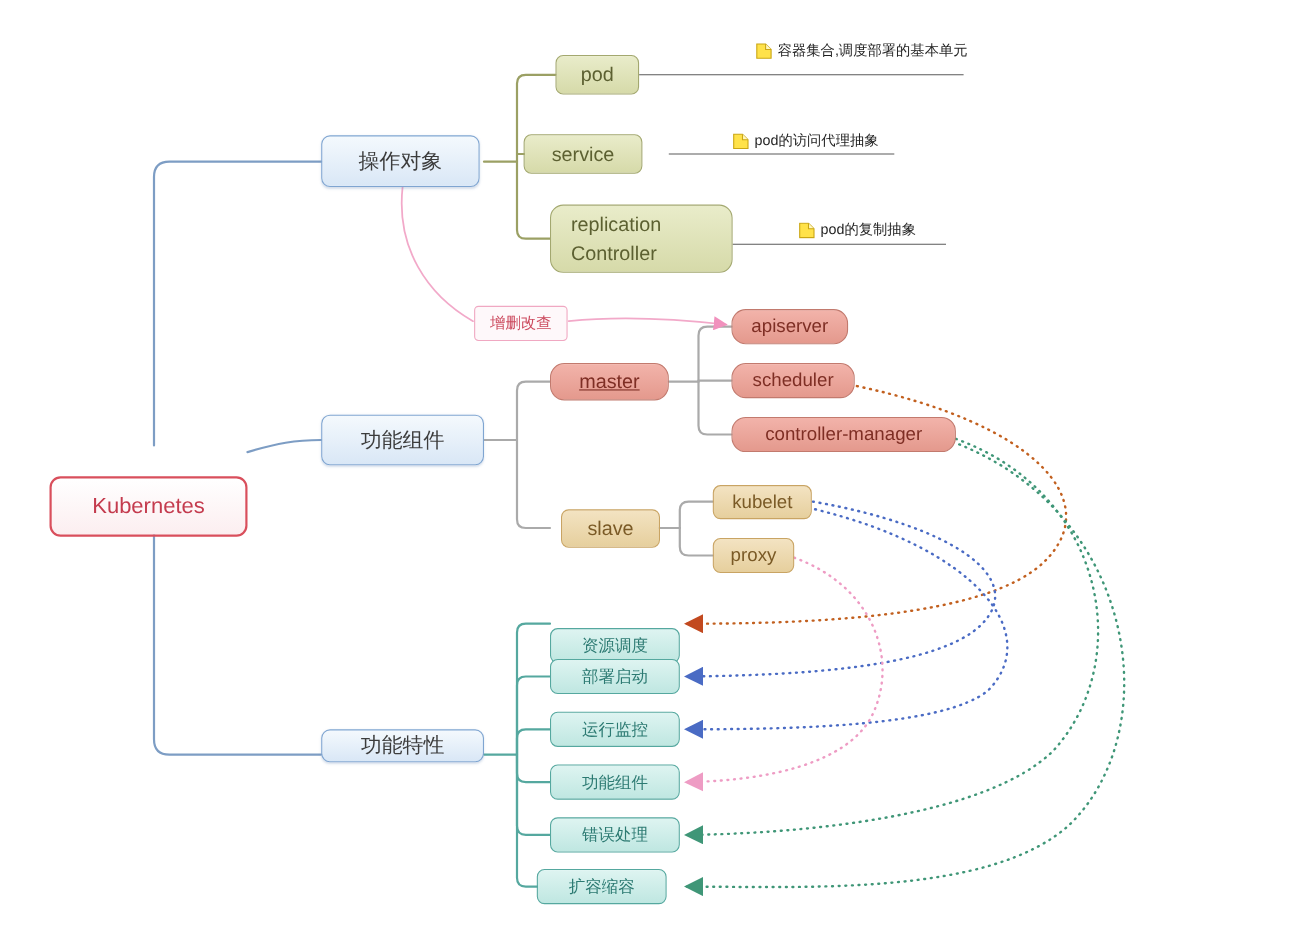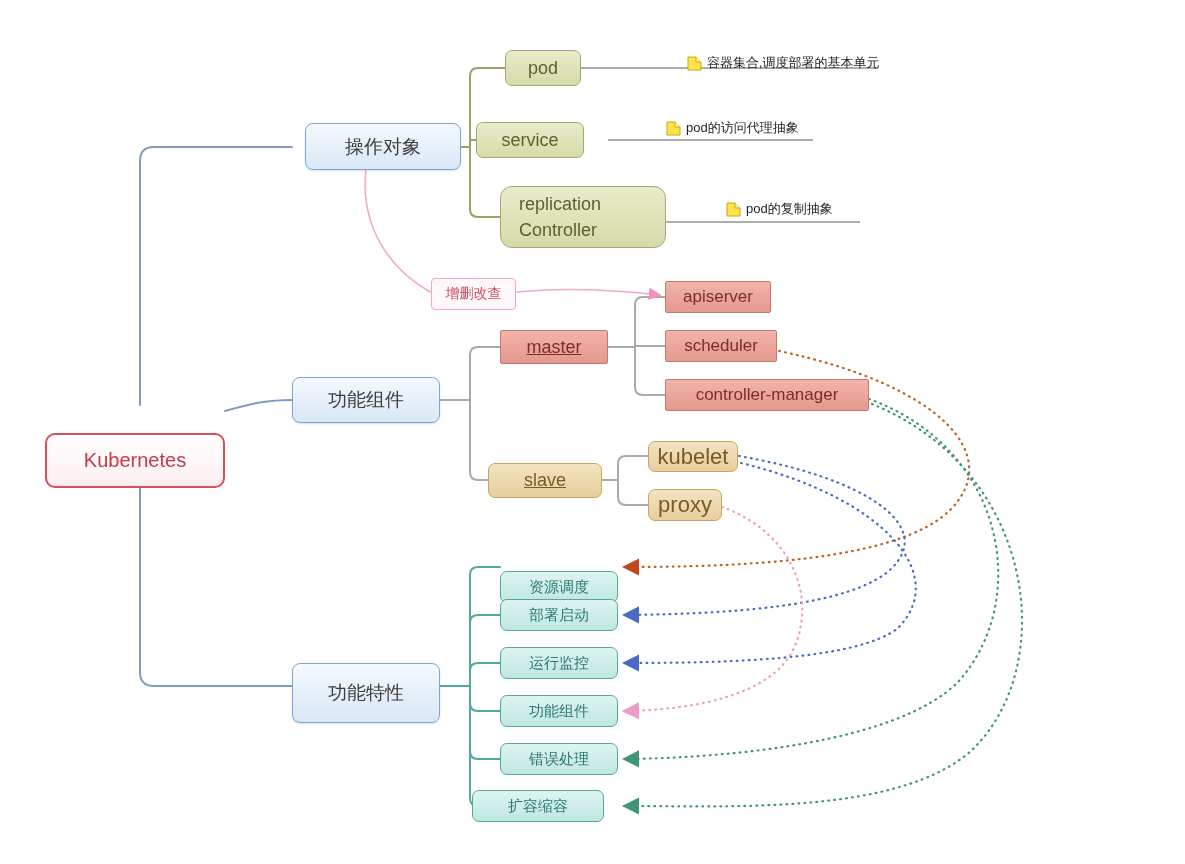--- a/index.html
+++ b/index.html
@@ -8,26 +8,26 @@
   svg.links{position:absolute;left:0;top:0;z-index:0;}
   .node{position:absolute;z-index:2;box-sizing:border-box;display:flex;align-items:center;
         justify-content:center;white-space:nowrap;cursor:default;}
   .root{border:2px solid #d94f5c;border-radius:10px;
         background:linear-gradient(180deg,#ffffff,#fceef0);color:#c43b4e;font-size:20px;}
   .blue{border:1px solid #7fa5d1;border-radius:8px;
         background:linear-gradient(180deg,#f4f9fd,#d9e7f6);color:#3c3c3c;font-size:19px;
         box-shadow:0 1px 2px rgba(120,150,190,.3);}
   .olive{border:1px solid #a3a86f;border-radius:7px;
         background:linear-gradient(180deg,#e9ecca,#d6daa9);color:#5c6031;font-size:18px;}
-  .salmon{border:1px solid #c27a6e;border-radius:2px;
+  .salmon{border:1px solid #c27a6e;border-radius:13px;
         background:linear-gradient(180deg,#f2b3aa,#e4998d);color:#7e2e24;font-size:18px;}
   .salmon.small{font-size:17px;}
   .tan{border:1px solid #c9a463;border-radius:7px;
         background:linear-gradient(180deg,#f3e3c2,#e6cf9d);color:#7a5a26;font-size:18px;}
-  .tan.small{font-size:22px;}
+  .tan.small{font-size:17px;}
   .teal{border:1px solid #55a89f;border-radius:7px;
         background:linear-gradient(180deg,#def4f1,#bfe7e1);color:#2c7a72;font-size:15px;}
   .crud{border:1px solid #f0a8c2;border-radius:4px;background:#fef8fa;color:#cc4a5e;font-size:14px;}
   .multiline{white-space:normal;justify-content:flex-start;text-align:left;
         padding:6px 18px;line-height:1.45;border-radius:12px;}
   .note{position:absolute;z-index:2;display:flex;align-items:center;gap:5px;
         font-size:13px;color:#1f1f1f;white-space:nowrap;}
   .note svg{flex:0 0 auto;}
 </style>
 </head>
@@ -106,29 +106,29 @@
       <path stroke="#4a6bc4" d="M 739 456 C 865 478 935 525 892 568 C 852 607 728 614 624 615" marker-end="url(#ar-bl)"></path>
       <path stroke="#4a6bc4" d="M 741 463 C 885 498 950 575 898 628 C 858 660 728 663 624 663" marker-end="url(#ar-bl)"></path>
       <path stroke="#ee9cc4" d="M 722 507 C 792 532 818 598 793 650 C 770 696 692 710 624 711" marker-end="url(#ar-pk)"></path>
       <path stroke="#3f9677" d="M 869 399 C 1005 448 1032 600 958 682 C 898 742 732 758 624 759" marker-end="url(#ar-gr)"></path>
       <path stroke="#3f9677" d="M 872 404 C 1035 470 1060 665 972 750 C 900 815 732 806 624 806" marker-end="url(#ar-gr)"></path>
     </g>
   </svg>
 
   <div class="node root" style="left:45px;top:405px;width:180px;height:55px;margin-top:28px;">Kubernetes</div>
 
-  <div class="node blue" style="left:305px;top:123px;width:156px;height:47px;">操作对象</div>
+  <div class="node blue" style="left:292px;top:123px;width:144px;height:47px;">操作对象</div>
   <div class="node blue" style="left:292px;top:377px;width:148px;height:46px;">功能组件</div>
-  <div class="node blue" style="left:292px;top:663px;width:148px;height:60px;">功能特性</div>
+  <div class="node blue" style="left:292px;top:663px;width:148px;height:30px;">功能特性</div>
 
   <div class="node olive" style="left:505px;top:50px;width:76px;height:36px;">pod</div>
   <div class="node olive" style="left:476px;top:122px;width:108px;height:36px;">service</div>
   <div class="node olive multiline" style="left:500px;top:186px;width:166px;height:62px;">replication Controller</div>
 
-  <div class="note" style="left:643px;top:54px;padding-left:44px;">
+  <div class="note" style="left:643px;top:37px;padding-left:44px;">
     <svg width="15" height="15">
       <path d="M1,1 h8 l5,5 v8 h-13 z" fill="#ffe24a" stroke="#caa614"></path>
       <path d="M9,1 l0,5 5,0" fill="#fff7c0" stroke="#caa614"></path>
     </svg>
     <span>容器集合,调度部署的基本单元</span>
   </div>
   <div class="note" style="left:666px;top:119px;">
     <svg width="15" height="15">
       <path d="M1,1 h8 l5,5 v8 h-13 z" fill="#ffe24a" stroke="#caa614"></path>
       <path d="M9,1 l0,5 5,0" fill="#fff7c0" stroke="#caa614"></path>
@@ -143,24 +143,24 @@
     <span>pod的复制抽象</span>
   </div>
 
   <div class="node crud" style="left:431px;top:278px;width:85px;height:32px;">增删改查</div>
 
   <div class="node salmon" style="left:500px;top:330px;width:108px;height:34px;text-decoration:underline;">master</div>
   <div class="node salmon small" style="left:665px;top:281px;width:106px;height:32px;">apiserver</div>
   <div class="node salmon small" style="left:665px;top:330px;width:112px;height:32px;">scheduler</div>
   <div class="node salmon small" style="left:665px;top:379px;width:204px;height:32px;">controller-manager</div>
 
-  <div class="node tan" style="left:488px;top:463px;width:114px;height:35px;text-decoration:underline;">slave</div>
+  <div class="node tan" style="left:510px;top:463px;width:90px;height:35px;">slave</div>
   <div class="node tan small" style="left:648px;top:441px;width:90px;height:31px;">kubelet</div>
   <div class="node tan small" style="left:648px;top:489px;width:74px;height:32px;">proxy</div>
 
   <div class="node teal" style="left:500px;top:571px;width:118px;height:32px;">资源调度</div>
   <div class="node teal" style="left:500px;top:599px;width:118px;height:32px;">部署启动</div>
   <div class="node teal" style="left:500px;top:647px;width:118px;height:32px;">运行监控</div>
   <div class="node teal" style="left:500px;top:695px;width:118px;height:32px;">功能组件</div>
   <div class="node teal" style="left:500px;top:743px;width:118px;height:32px;">错误处理</div>
-  <div class="node teal" style="left:472px;top:790px;width:132px;height:32px;">扩容缩容</div>
+  <div class="node teal" style="left:488px;top:790px;width:118px;height:32px;">扩容缩容</div>
 
 </div>
 
 </body></html>

